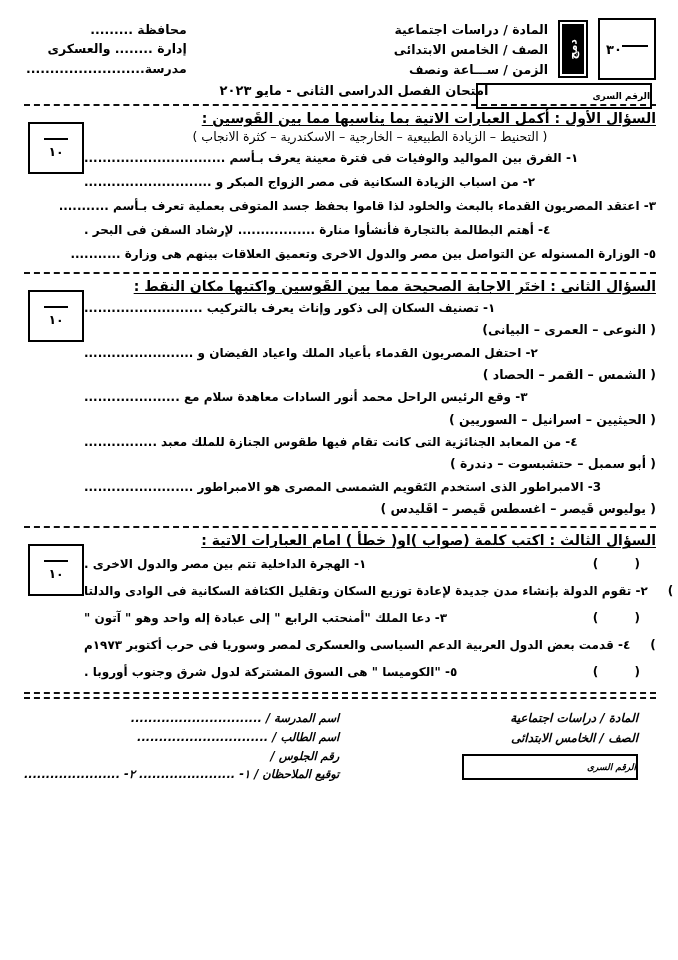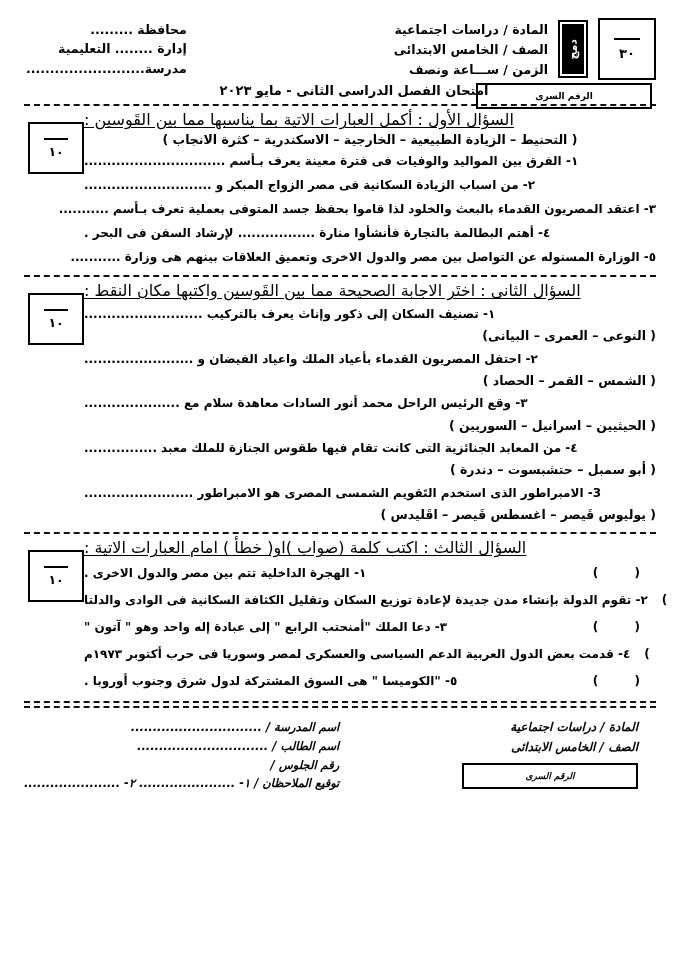--- a/index.html
+++ b/index.html
@@ -57,21 +57,20 @@
     direction: rtl;
     padding-top: 4px;
     white-space: nowrap;
   }
 
   .mark-total-box {
     width: 58px;
     height: 62px;
     border: 2px solid #000;
     display: flex;
-    flex-direction: column;
     align-items: center;
     justify-content: center;
     box-sizing: border-box;
     margin-top: 2px;
   }
   .mark-total-box .bar {
     width: 26px;
     height: 2px;
     background: #000;
     margin-bottom: 7px;
@@ -109,21 +108,21 @@
   }
 
   
   .secret-box {
     border: 2px solid #000;
     width: 176px;
     height: 26px;
     box-sizing: border-box;
     display: flex;
     align-items: center;
-    justify-content: center;
+    justify-content: flex-start;
     font-size: 9px;
     font-weight: bold;
     direction: rtl;
   }
   .secret-row-top {
     padding: 3px 0 0 0;
     margin-right: 26px;
     position: relative;
   }
 
@@ -179,32 +178,32 @@
     background: #000;
     margin-bottom: 6px;
   }
   .mark-box .num {
     font-size: 12.5px;
     font-weight: bold;
     line-height: 1;
   }
 
   .q-head {
-    font-size: 16px;
-    font-weight: normal;
+    font-size: 14px;
+    font-weight: bold;
     text-decoration: underline;
     text-underline-offset: 2px;
     direction: rtl;
-    text-align: left;
+    text-align: right;
     margin-bottom: 3px;
     white-space: nowrap;
   }
   .q-choices {
     font-size: 12.5px;
-    font-weight: bold;
+    font-weight: normal;
     direction: rtl;
     text-align: center;
     white-space: nowrap;
     margin-bottom: 2px;
   }
   .q-item {
     font-size: 12px;
     font-weight: bold;
     direction: rtl;
     line-height: 1.85;
@@ -225,21 +224,21 @@
   .tf-row {
     display: flex;
     flex-direction: row-reverse;
     align-items: baseline;
     justify-content: space-between;
     font-size: 12px;
     font-weight: bold;
     direction: rtl;
     line-height: 2.25;
     white-space: nowrap;
-    gap: 0;
+    gap: 6px;
   }
   .tf-text { flex: 0 1 auto; }
   .tf-paren {
     flex: 0 0 auto;
     letter-spacing: 16px;
     padding-left: 14px;
   }
 
   .q1-list .q-item { line-height: 2.0; }
 
@@ -277,21 +276,21 @@
 </style>
 </head>
 <body>
 
 <div class="page">
 
   <div class="header">
 
     <div class="hdr-right">
       <div>محافظة .........</div>
-      <div>إدارة ........  التعليمية</div>
+      <div>إدارة ........  والعسكرى</div>
       <div>مدرسة.........................</div>
     </div>
 
     <div class="hdr-left-wrap">
       <div class="hdr-left">
         <div>المادة / دراسات اجتماعية</div>
         <div>الصف / الخامس  الابتدائى</div>
         <div>الزمن / ســـاعة ونصف</div>
       </div>
 

